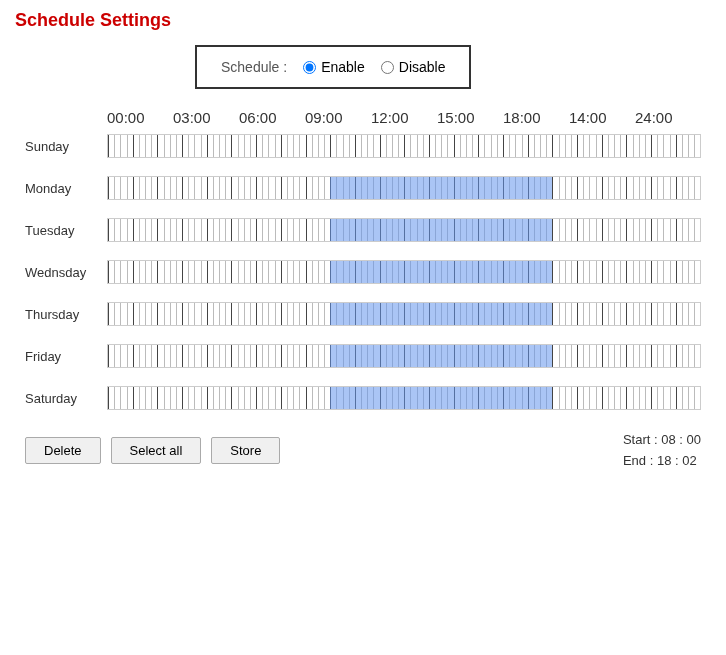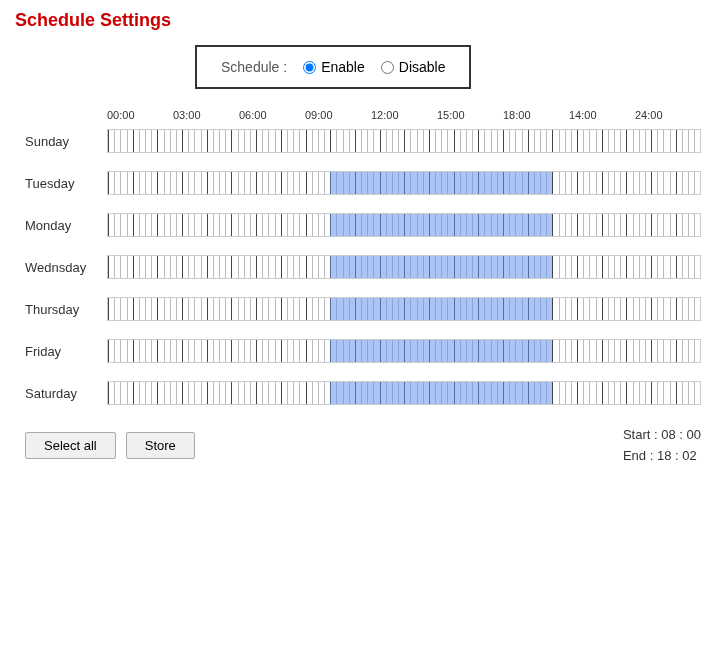--- a/index.html
+++ b/index.html
@@ -45,21 +45,21 @@
       margin-right: 10px;
     }
     .time-header {
       display: flex;
       margin-left: 82px;
       margin-bottom: 2px;
     }
     .time-tick {
       flex: 1;
       text-align: left;
-      font-size: 11px;
+      font-size: 15px;
       color: #333;
     }
     .day-row {
       display: flex;
       align-items: center;
       margin-bottom: 6px;
       height: 36px;
     }
     .day-label {
       width: 82px;
@@ -253,21 +253,21 @@
             <div class="mini-tick" style="border-left: 1px solid rgb(187, 187, 187);"></div>
             <div class="mini-tick" style="border-left: 1px solid rgb(187, 187, 187);"></div>
             <div class="mini-tick" style="border-left: 1px solid rgb(68, 68, 68);"></div>
             <div class="mini-tick" style="border-left: 1px solid rgb(187, 187, 187);"></div>
             <div class="mini-tick" style="border-left: 1px solid rgb(187, 187, 187);"></div>
             <div class="mini-tick" style="border-left: 1px solid rgb(187, 187, 187);"></div>
           </div>
         </div>
       </div>
       <div class="day-row">
-        <div class="day-label">Tuesday</div>
+        <div class="day-label">Monday</div>
         <div class="timeline">
           <div class="tick-marks">
             <div class="mini-tick" style="border-left: 1px solid rgb(68, 68, 68);"></div>
             <div class="mini-tick" style="border-left: 1px solid rgb(187, 187, 187);"></div>
             <div class="mini-tick" style="border-left: 1px solid rgb(187, 187, 187);"></div>
             <div class="mini-tick" style="border-left: 1px solid rgb(187, 187, 187);"></div>
             <div class="mini-tick" style="border-left: 1px solid rgb(68, 68, 68);"></div>
             <div class="mini-tick" style="border-left: 1px solid rgb(187, 187, 187);"></div>
             <div class="mini-tick" style="border-left: 1px solid rgb(187, 187, 187);"></div>
             <div class="mini-tick" style="border-left: 1px solid rgb(187, 187, 187);"></div>
@@ -357,21 +357,21 @@
             <div class="mini-tick" style="border-left: 1px solid rgb(187, 187, 187);"></div>
             <div class="mini-tick" style="border-left: 1px solid rgb(68, 68, 68);"></div>
             <div class="mini-tick" style="border-left: 1px solid rgb(187, 187, 187);"></div>
             <div class="mini-tick" style="border-left: 1px solid rgb(187, 187, 187);"></div>
             <div class="mini-tick" style="border-left: 1px solid rgb(187, 187, 187);"></div>
           </div>
           <div class="timeline-highlight" style="left: 37.5%; width: 37.5%;"></div>
         </div>
       </div>
       <div class="day-row">
-        <div class="day-label">Monday</div>
+        <div class="day-label">Tuesday</div>
         <div class="timeline">
           <div class="tick-marks">
             <div class="mini-tick" style="border-left: 1px solid rgb(68, 68, 68);"></div>
             <div class="mini-tick" style="border-left: 1px solid rgb(187, 187, 187);"></div>
             <div class="mini-tick" style="border-left: 1px solid rgb(187, 187, 187);"></div>
             <div class="mini-tick" style="border-left: 1px solid rgb(187, 187, 187);"></div>
             <div class="mini-tick" style="border-left: 1px solid rgb(68, 68, 68);"></div>
             <div class="mini-tick" style="border-left: 1px solid rgb(187, 187, 187);"></div>
             <div class="mini-tick" style="border-left: 1px solid rgb(187, 187, 187);"></div>
             <div class="mini-tick" style="border-left: 1px solid rgb(187, 187, 187);"></div>
@@ -881,20 +881,21 @@
             <div class="mini-tick" style="border-left: 1px solid rgb(187, 187, 187);"></div>
           </div>
           <div class="timeline-highlight" style="left: 37.5%; width: 37.5%;"></div>
         </div>
       </div>
     </div>
 </div>
 
 <div class="footer-section">
   <div class="footer-buttons">
+    <button class="footer-btn">Delete</button>
     <button class="footer-btn">Select all</button>
     <button class="footer-btn">Store</button>
   </div>
   <div class="time-info">
     <div>Start : 08 : 00</div>
     <div>End : 18 : 02</div>
   </div>
 </div>
 
 

